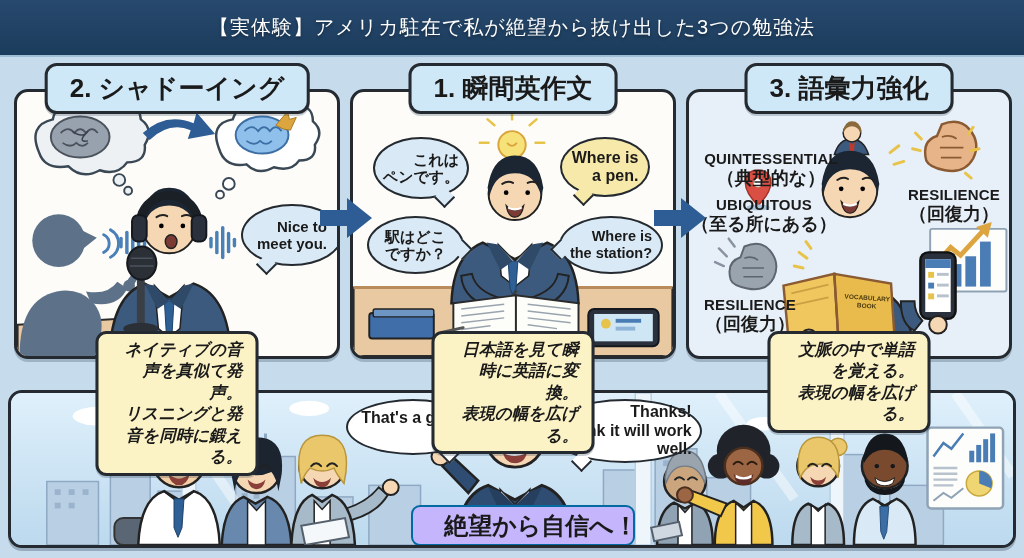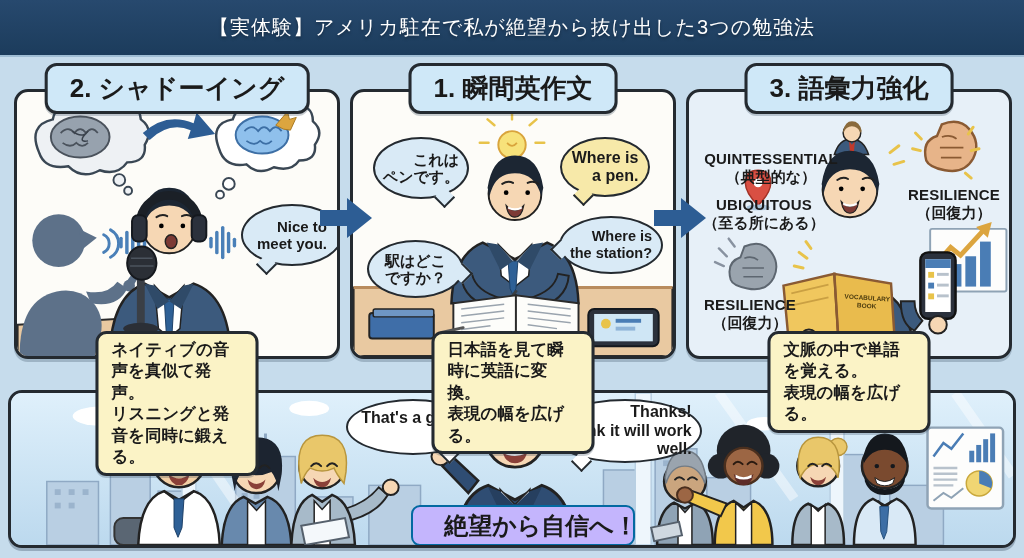--- a/index.html
+++ b/index.html
@@ -26,22 +26,22 @@
                overflow:hidden; box-shadow:0 3px 0 rgba(40,60,80,.25); }
   .p3 .panel-box { background:#e7f0f8; }
   .panel-box > svg { position:absolute; inset:0; width:100%; height:100%; }
 
   .pill { position:absolute; top:6px; left:50%; transform:translateX(-50%);
           background:#cfe8f8; border:3px solid #242a30; border-radius:12px;
           padding:5px 22px; font-size:26px; white-space:nowrap; z-index:6;
           box-shadow:0 2px 0 rgba(40,60,80,.25); }
   .caption { position:absolute; top:274px; left:50%; transform:translateX(-50%);
              background:#fbf3c6; border:3px solid #242a30; border-radius:11px;
-             padding:5px 13px; font-size:16.5px; line-height:1.3; text-align:left;
-             white-space:pre-line; z-index:6; box-shadow:0 2px 0 rgba(40,60,80,.25); }
+             padding:5px 13px; font-size:16.5px; line-height:1.3; text-align:right;
+             white-space:pre-line; z-index:6; box-shadow:0 2px 0 rgba(40,60,80,.25);font-style:italic; }
 
   .flow-arrow { position:absolute; top:138px; width:52px; height:46px; z-index:7; }
   .fa1 { left:320px; } .fa2 { left:654px; }
 
   
   .bubble { position:absolute; border:2.5px solid #242a30; border-radius:50%;
             display:flex; align-items:center; justify-content:center; text-align:right;
             white-space:pre-line; z-index:5; line-height:1.15; }
   .bubble::after { content:""; position:absolute; width:13px; height:13px;
                    background:inherit; transform:rotate(45deg); }
@@ -49,27 +49,27 @@
   .yellow { background:#f7e9a9; }
   .white  { background:#ffffff; }
   .tail-bl::after { left:16%;  bottom:-8px; border-right:2.5px solid #242a30; border-bottom:2.5px solid #242a30; }
   .tail-br::after { right:16%; bottom:-8px; border-right:2.5px solid #242a30; border-bottom:2.5px solid #242a30; }
   .tail-l::after  { left:-8px;  top:45%; border-left:2.5px solid #242a30; border-bottom:2.5px solid #242a30; }
   .tail-r::after  { right:-8px; top:45%; border-top:2.5px solid #242a30; border-right:2.5px solid #242a30; }
 
   .b-nice { left:224px; top:112px; width:102px; height:62px; font-size:15px; }
   .b-jp1  { left:20px;  top:45px;  width:96px;  height:62px; font-size:15px; }
   .b-en1  { left:207px; top:45px;  width:90px;  height:60px; font-size:16px; }
-  .b-jp2  { left:14px;  top:148px; width:97px;  height:58px; font-size:15px; }
+  .b-jp2  { left:14px;  top:124px; width:97px;  height:58px; font-size:15px; }
   .b-en2  { left:206px; top:124px; width:104px; height:58px; font-size:14.5px; }
 
   
   .vocab { position:absolute; text-align:center; z-index:5; line-height:1.2; }
   .vocab .w { font-size:15px; letter-spacing:.2px; }
-  .vocab .m { font-size:15px; }
+  .vocab .m { font-size:18px; }
   .v0 { left:2px;   top:42px;  width:160px;margin-top:16px; }
   .v1 { left:0px;   top:104px; width:150px; }
   .v2 { left:0px;   top:204px; width:122px; }
   .v3 { left:200px; top:94px;  width:130px; }
   .book-label { position:absolute; left:150px; top:202px; width:56px; z-index:5;
                 font-size:6.5px; color:#4a3a0e; text-align:center; transform:rotate(4deg);
                 line-height:1.2; }
 
   
   .bottom { position:absolute; top:390px; left:8px; width:1008px; height:158px;

